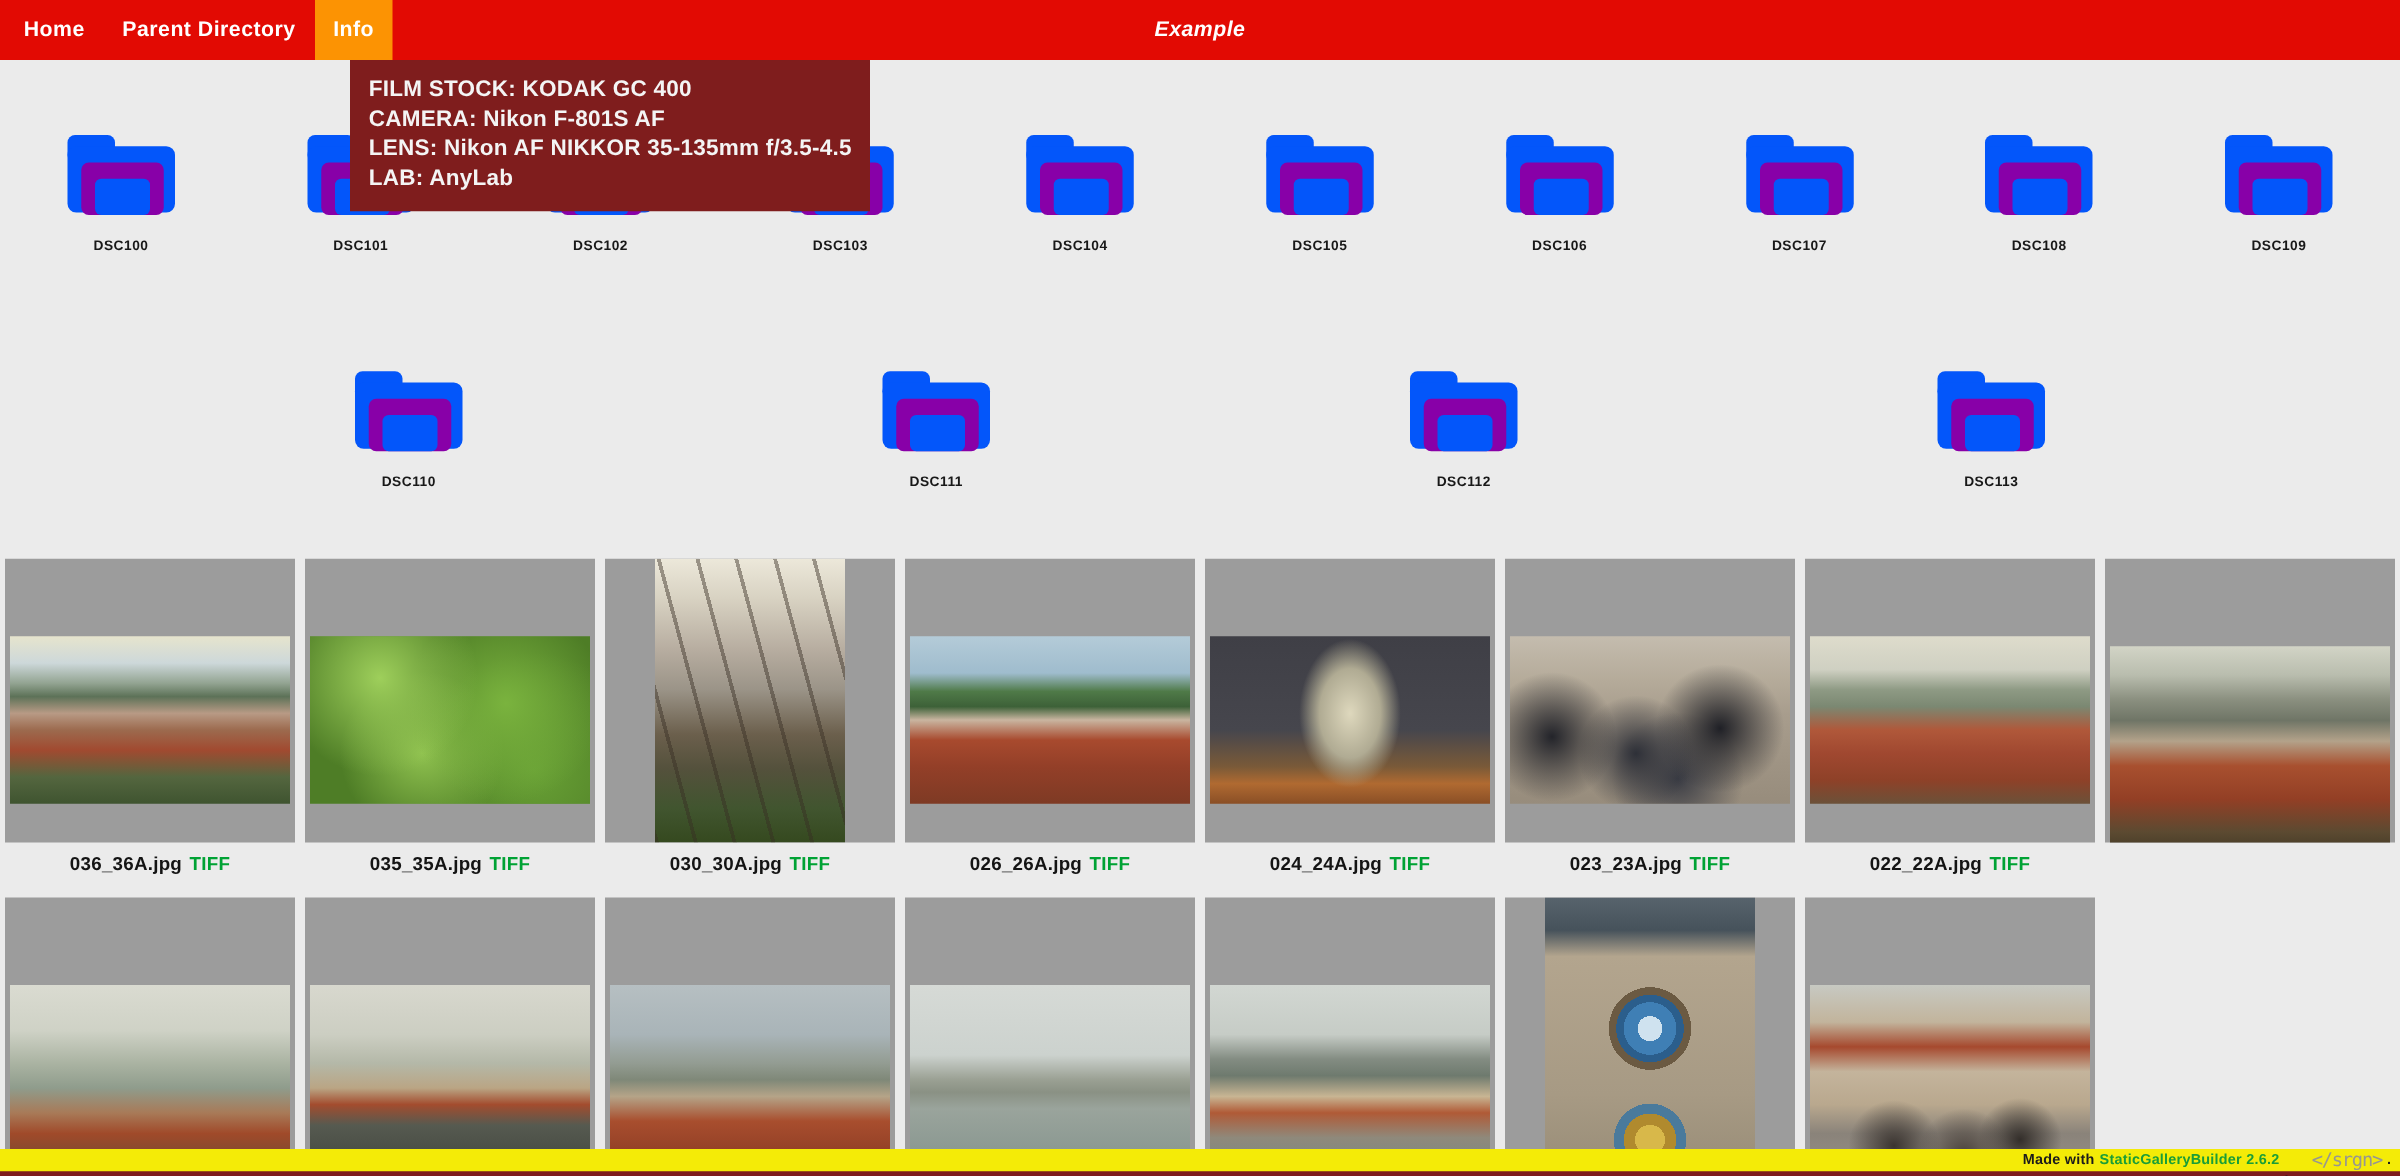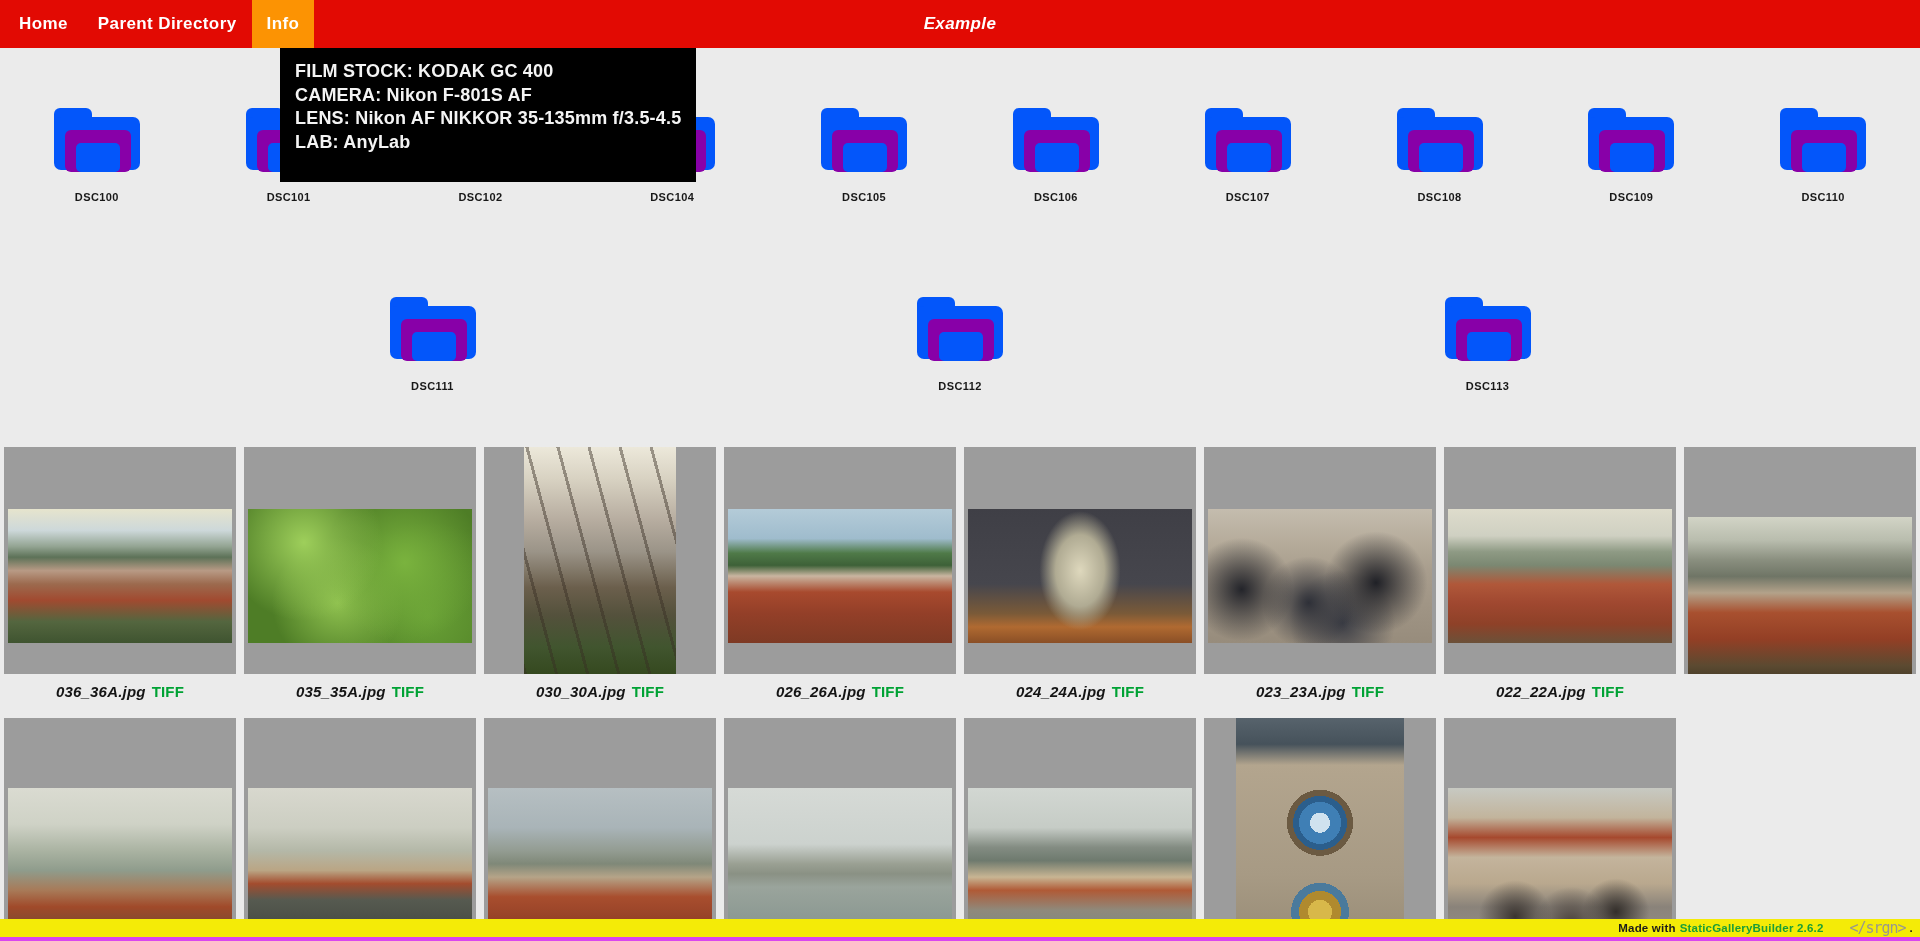--- a/index.html
+++ b/index.html
@@ -36,23 +36,23 @@
     color: #ffffff; font-weight: 700; font-size: 17px; letter-spacing: .4px;
     pointer-events: none;
     font-style: italic;
   }
   
   .tooltip {
     position: absolute;
     left: 280px; top: 48px;
     width: max-content;
     max-width: 470px;
-    background: #000000;
+    background: #7f1d1d;
     color: #f4f4f4;
-    padding: 12px 15px 28px 15px;
+    padding: 12px 15px 15px 15px;
     font-size: 18px;
     font-weight: 700;
     line-height: 23.5px;
     letter-spacing: .2px;
     z-index: 55;
     white-space: nowrap;
   }
   
   .folders {
     display: flex; flex-wrap: wrap;
@@ -95,26 +95,26 @@
   .photo.pt  { width: 152px; height: 227px; margin-top: 0; }
   .r2 .photo.ls { height: 165px; margin-top: 70px; }
   .photo.tall   { width: 168px; height: 262px; margin-top: 0; }
   .caption {
     margin-top: 9px;
     text-align: center;
     font-size: 15px; font-weight: 700; color: #141414;
     letter-spacing: .2px;
   }
   .caption .tag { color: #00a234; margin-left: 6px; cursor: pointer; }
-  .caption .fname { cursor: pointer; font-style: italic; }
+  .caption .fname { cursor: pointer; }
   
   .footer {
     position: fixed; left: 0; bottom: 0; width: 100%;
     height: 22px;
-    background: #d946ef;
+    background: #7f1d1d;
     z-index: 100;
   }
   .footer-bar {
     height: 18px;
     background: #f4eb07;
     display: flex; align-items: center; justify-content: flex-end;
     padding-right: 7px;
     font-size: 11.5px; font-weight: 700; color: #1c1c1c;
     letter-spacing: .2px;
   }
@@ -217,20 +217,29 @@
       </div>
     <div class="folder-label">DSC102</div>
   </div>
   <div class="folder">
     <div class="folder-icon">
         <div class="fi-tab"></div>
         <div class="fi-body"></div>
         <div class="fi-front"></div>
         <div class="fi-inner"></div>
       </div>
+    <div class="folder-label">DSC103</div>
+  </div>
+  <div class="folder">
+    <div class="folder-icon">
+        <div class="fi-tab"></div>
+        <div class="fi-body"></div>
+        <div class="fi-front"></div>
+        <div class="fi-inner"></div>
+      </div>
     <div class="folder-label">DSC104</div>
   </div>
   <div class="folder">
     <div class="folder-icon">
         <div class="fi-tab"></div>
         <div class="fi-body"></div>
         <div class="fi-front"></div>
         <div class="fi-inner"></div>
       </div>
     <div class="folder-label">DSC105</div>

